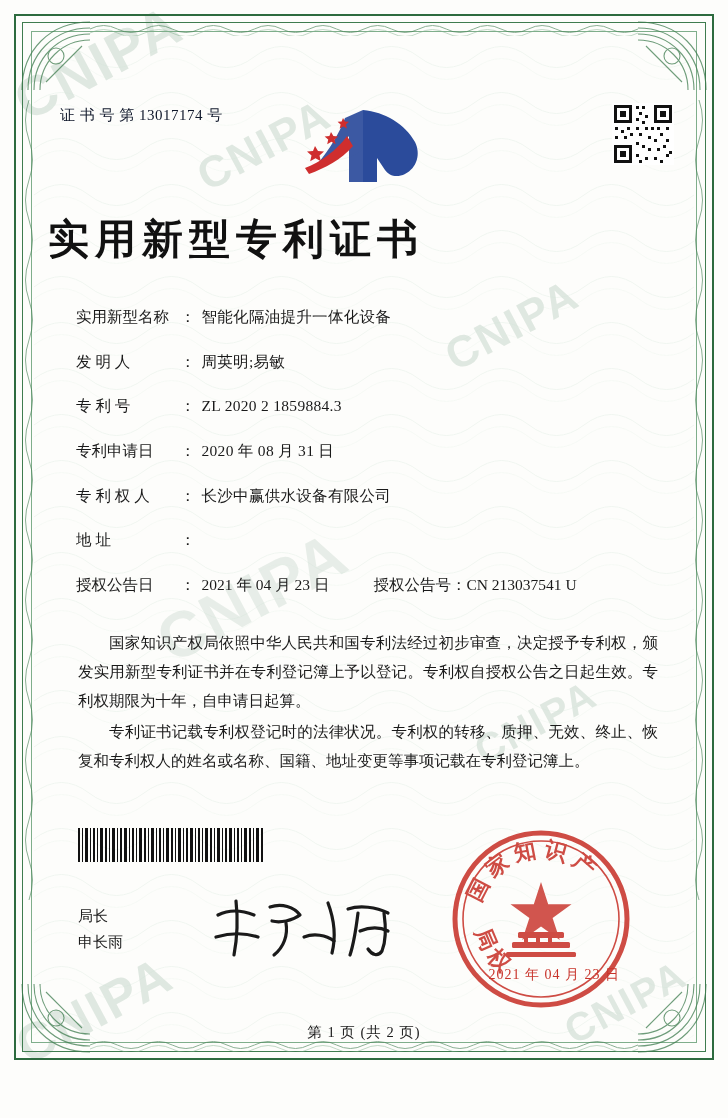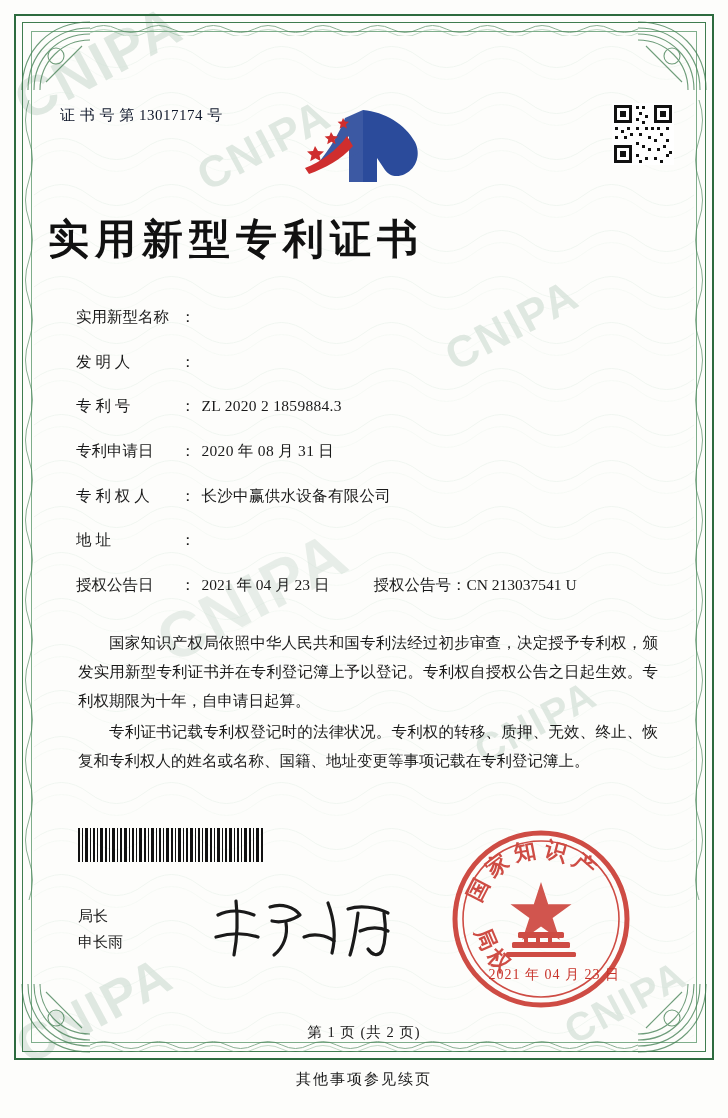--- a/index.html
+++ b/index.html
@@ -400,25 +400,27 @@
       </g>
     </svg>
 
     <div class="title">实用新型专利证书</div>
 
     <div class="fields">
 
       <div class="field-row">
         <span class="field-label">实用新型名称</span>
         <span class="field-colon">：</span>
+        <span class="field-value">智能化隔油提升一体化设备</span>
       </div>
 
       <div class="field-row">
         <span class="field-label">发    明    人</span>
         <span class="field-colon">：</span>
+        <span class="field-value">周英明;易敏</span>
       </div>
 
       <div class="field-row">
         <span class="field-label">专    利    号</span>
         <span class="field-colon">：</span>
         <span class="field-value">ZL 2020 2 1859884.3</span>
       </div>
 
       <div class="field-row">
         <span class="field-label">专利申请日</span>
@@ -555,15 +557,14 @@
           <textPath href="#sealTextPathBottom" startOffset="6%">局权</textPath>
         </text>
       </g>
     </svg>
     <div class="seal-date">2021 年 04 月 23 日</div>
 
     <div class="page-num">第 1 页 (共 2 页)</div>
 
   </div>
 
-  <div class="footnote">其他事项参见续页</div>
 
 </div>
 
 </body></html>

